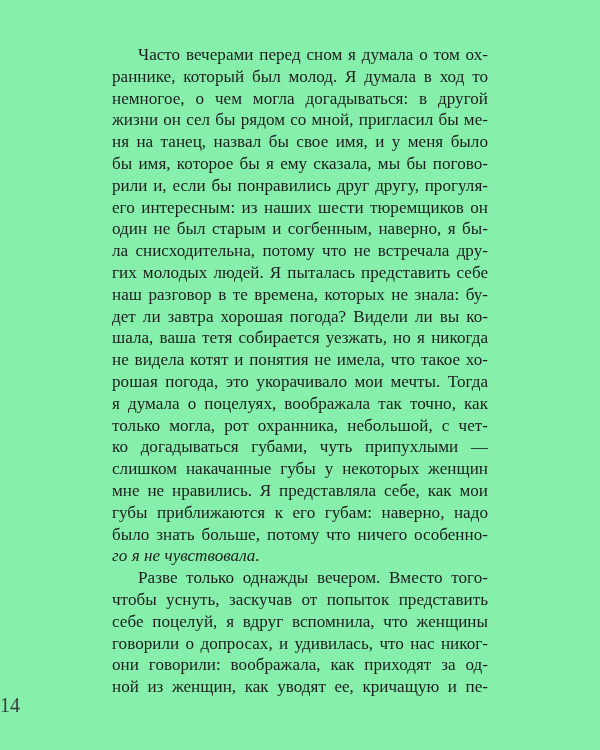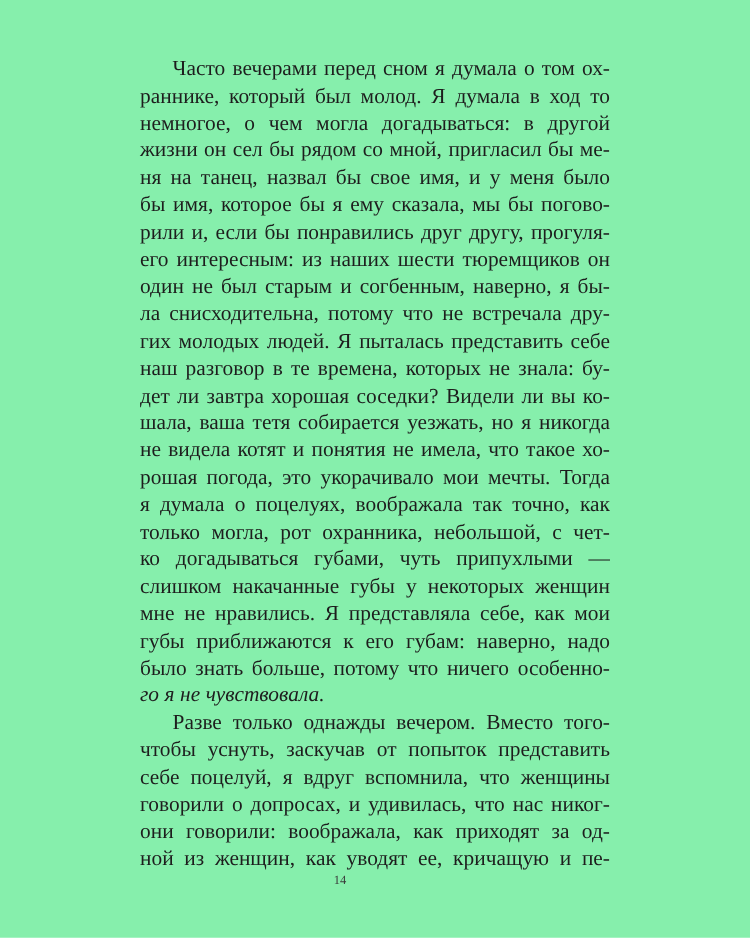--- a/index.html
+++ b/index.html
@@ -56,22 +56,22 @@
   }
   .para .ln.last {
     text-align-last: left;
     font-style: italic;
   }
   .folio {
     position: absolute;
     left: 0;
     top: 696px;
     width: 544px;
-    text-align: center;
-    font-size: 10px;
+    text-align: left;
+    font-size: 20px;
     line-height: 18px;
     color: #3a3a3a;
     font-family: "Liberation Serif", "DejaVu Serif", serif;
   }
 </style>
 </head>
 <body>
 
 <div class="page">
 
@@ -82,21 +82,21 @@
         <span class="ln">немногое, о чем могла догадываться: в другой</span>
         <span class="ln">жизни он сел бы рядом со мной, пригласил бы ме-</span>
         <span class="ln">ня на танец, назвал бы свое имя, и у меня было</span>
         <span class="ln">бы имя, которое бы я ему сказала, мы бы погово-</span>
         <span class="ln">рили и, если бы понравились друг другу, прогуля-</span>
         <span class="ln">его интересным: из наших шести тюремщиков он</span>
         <span class="ln">один не был старым и согбенным, наверно, я бы-</span>
         <span class="ln">ла снисходительна, потому что не встречала дру-</span>
         <span class="ln">гих молодых людей. Я пыталась представить себе</span>
         <span class="ln">наш разговор в те времена, которых не знала: бу-</span>
-        <span class="ln">дет ли завтра хорошая соседки? Видели ли вы ко-</span>
+        <span class="ln">дет ли завтра хорошая погода? Видели ли вы ко-</span>
         <span class="ln">шала, ваша тетя собирается уезжать, но я никогда</span>
         <span class="ln">не видела котят и понятия не имела, что такое хо-</span>
         <span class="ln">рошая погода, это укорачивало мои мечты. Тогда</span>
         <span class="ln">я думала о поцелуях, воображала так точно, как</span>
         <span class="ln">только могла, рот охранника, небольшой, с чет-</span>
         <span class="ln">ко догадываться губами, чуть припухлыми —</span>
         <span class="ln">слишком накачанные губы у некоторых женщин</span>
         <span class="ln">мне не нравились. Я представляла себе, как мои</span>
         <span class="ln">губы приближаются к его губам: наверно, надо</span>
         <span class="ln">было знать больше, потому что ничего особенно-</span>

